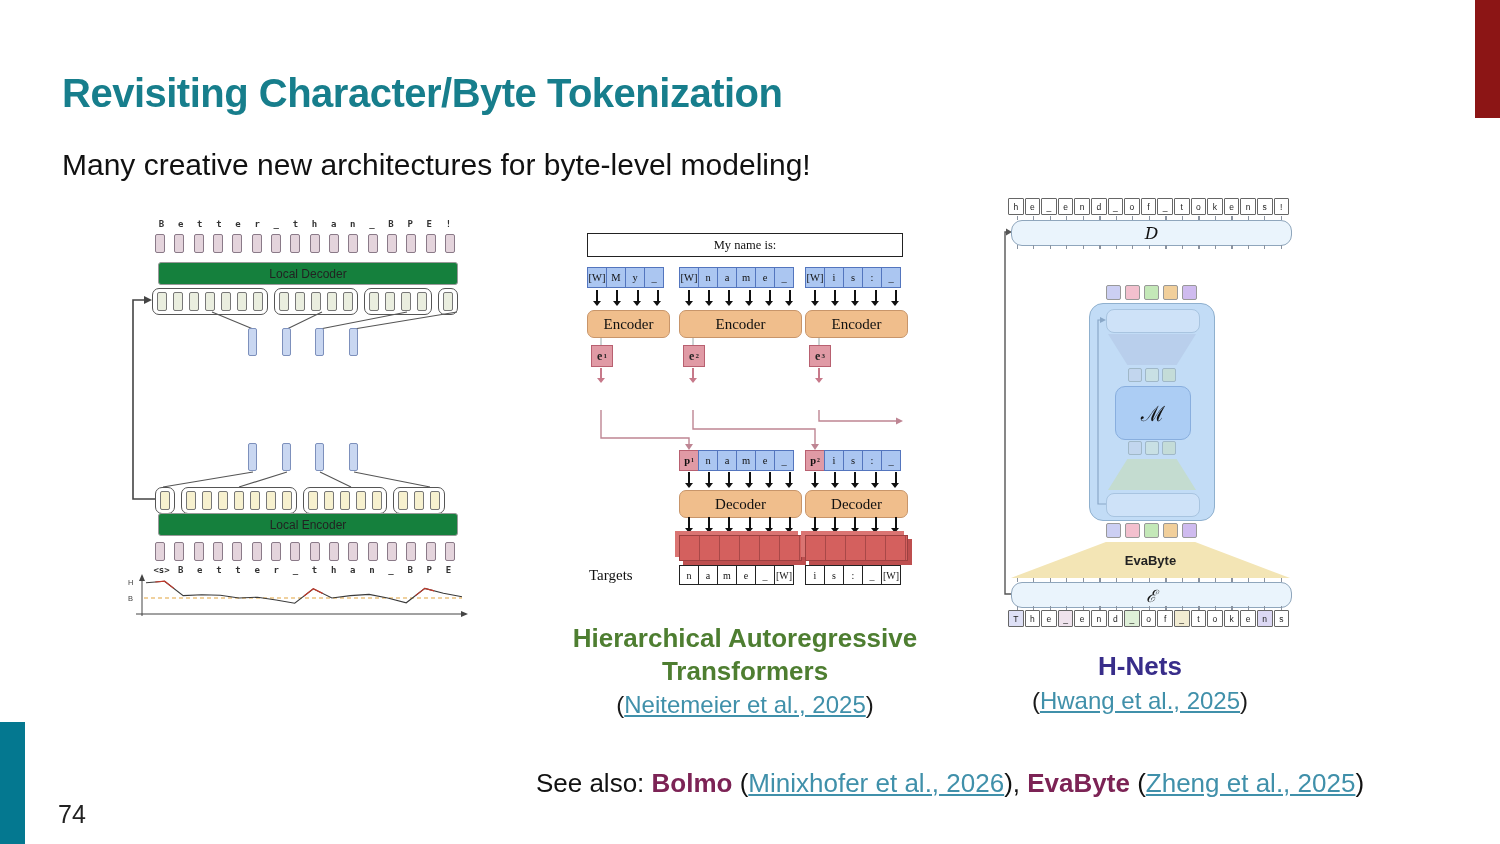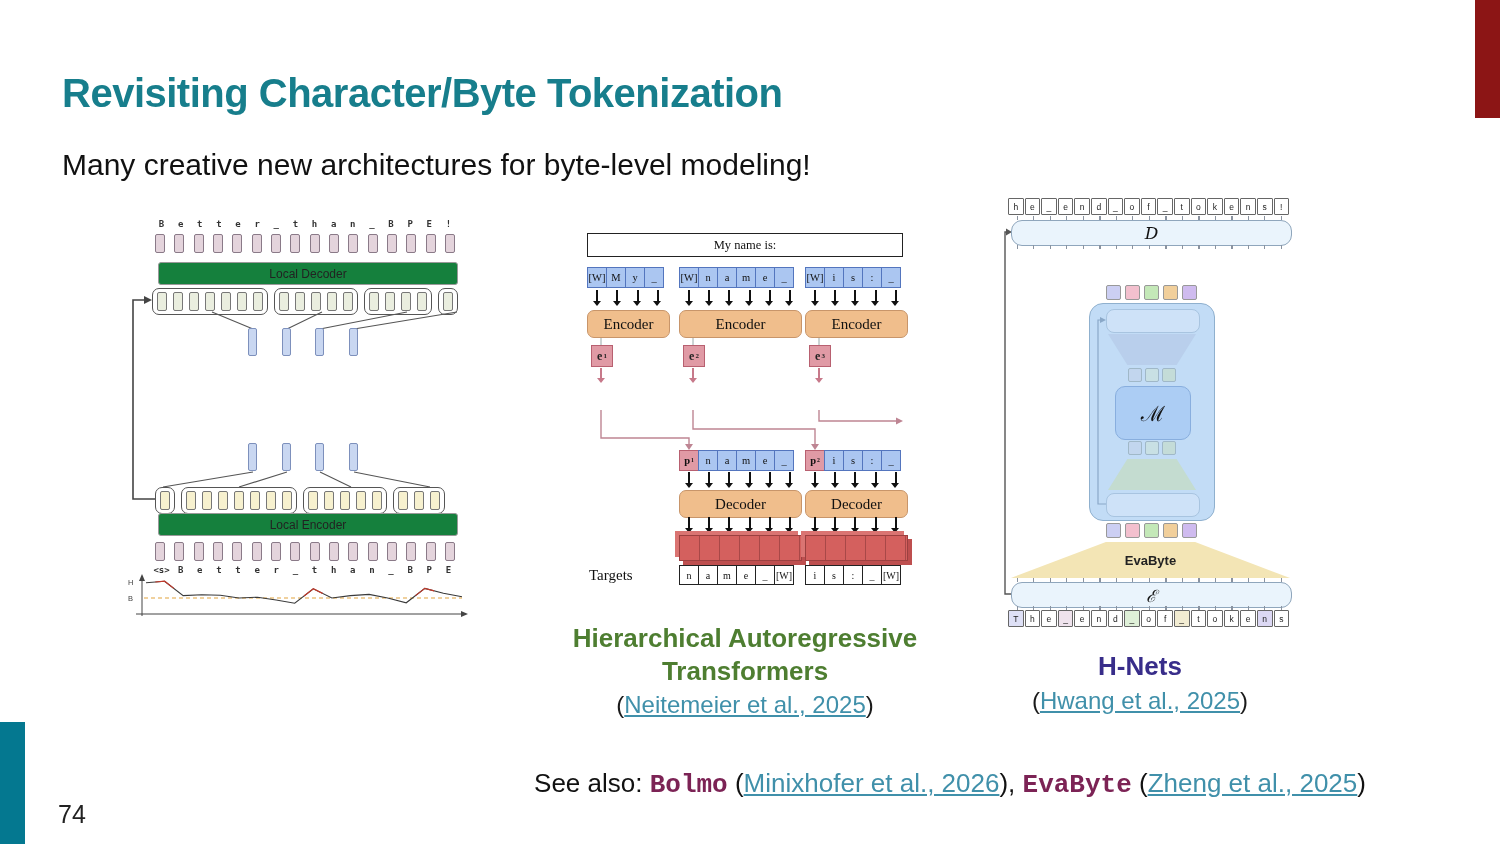--- a/index.html
+++ b/index.html
@@ -92,21 +92,21 @@
        font-family:"DejaVu Serif",serif;}
   .f3sq3{position:absolute;left:0;width:100%;display:flex;justify-content:center;gap:3px;}
   .f3sq3 .sq{width:14px;height:14px;border-color:#A0B8C8;}
 
   
   .caption{position:absolute;text-align:center;line-height:1.25;}
   .cap-title{font-size:26px;font-weight:bold;}
   .cap-cite{font-size:24px;color:#1A1A1A;margin-top:3px;}
   .cite-link{text-decoration:underline;cursor:pointer;}
   .see-also{position:absolute;left:430px;top:768px;width:1040px;text-align:center;font-size:26px;color:#111;}
-  .see-also b{font-weight:bold;font-family:Liberation Mono, monospace;}
+  .see-also b{font-weight:bold;}
 </style>
 </head>
 <body>
 
 <div class="slide">
 
   <div class="accent-tr" style="background: rgb(140, 21, 21);"></div>
   <div class="accent-bl" style="background: rgb(4, 120, 144);"></div>
 
   <h1 class="title" style="color: rgb(23, 126, 140);">Revisiting Character/Byte Tokenization</h1>

